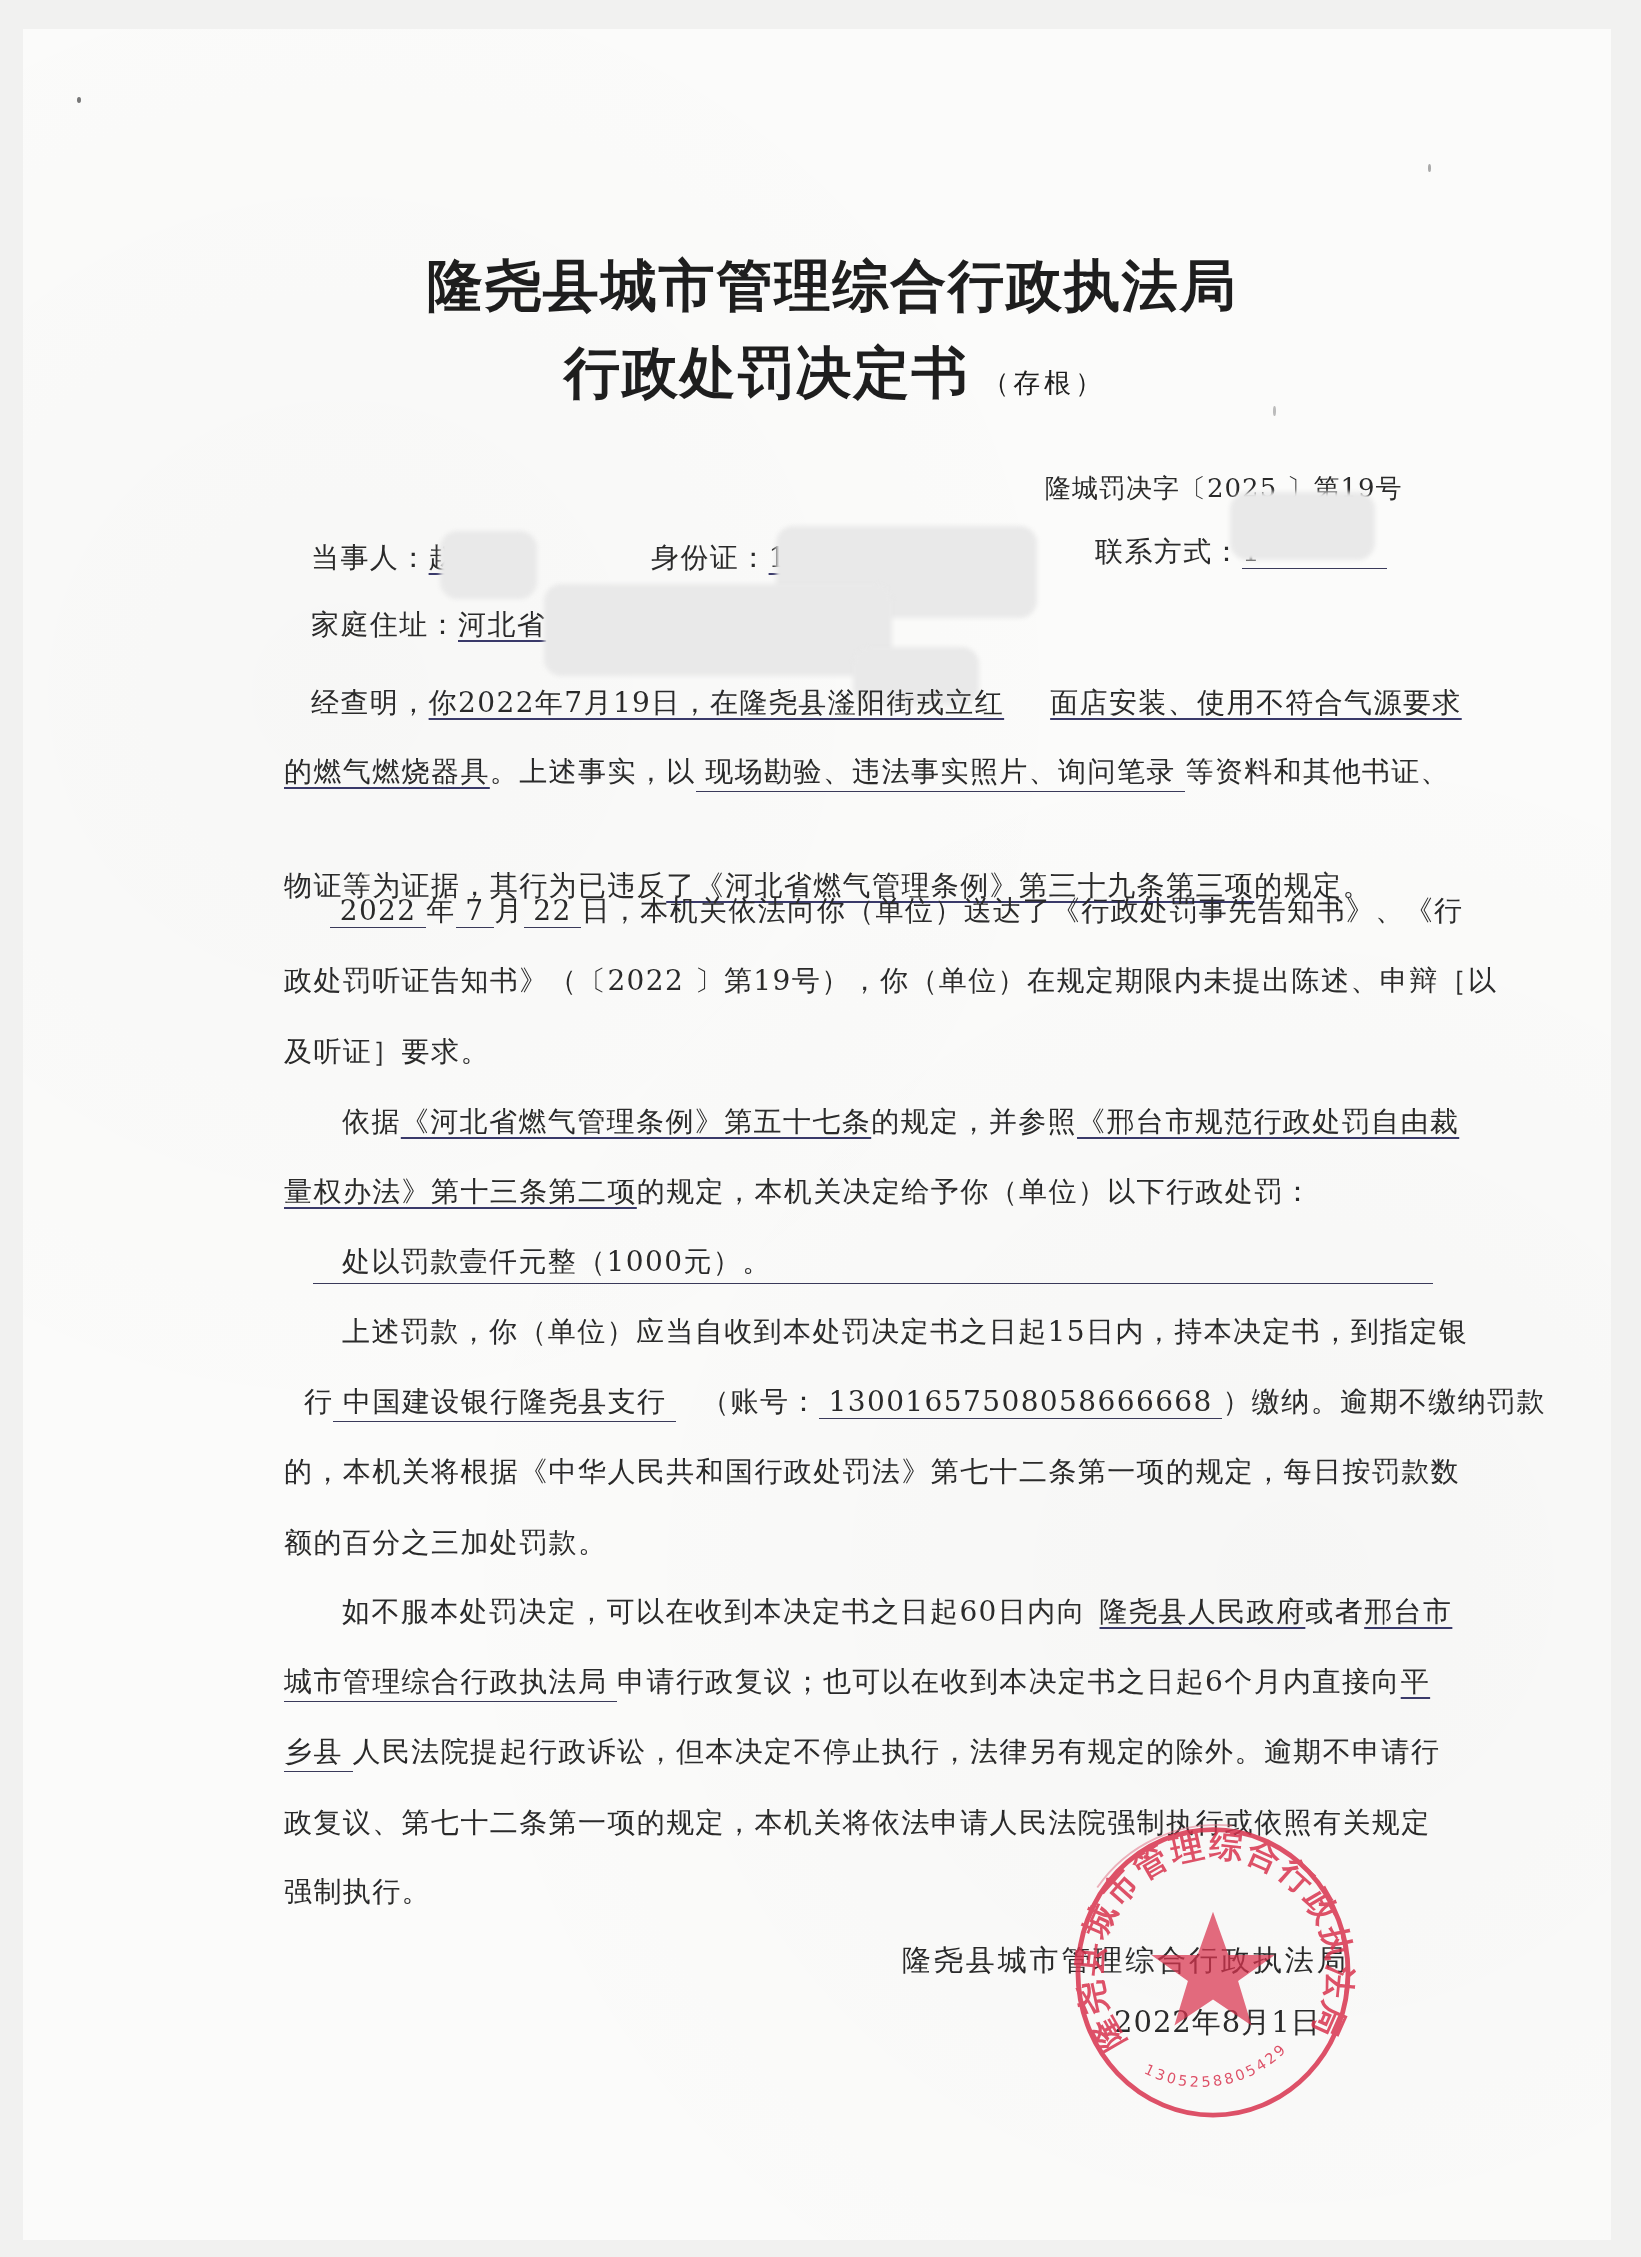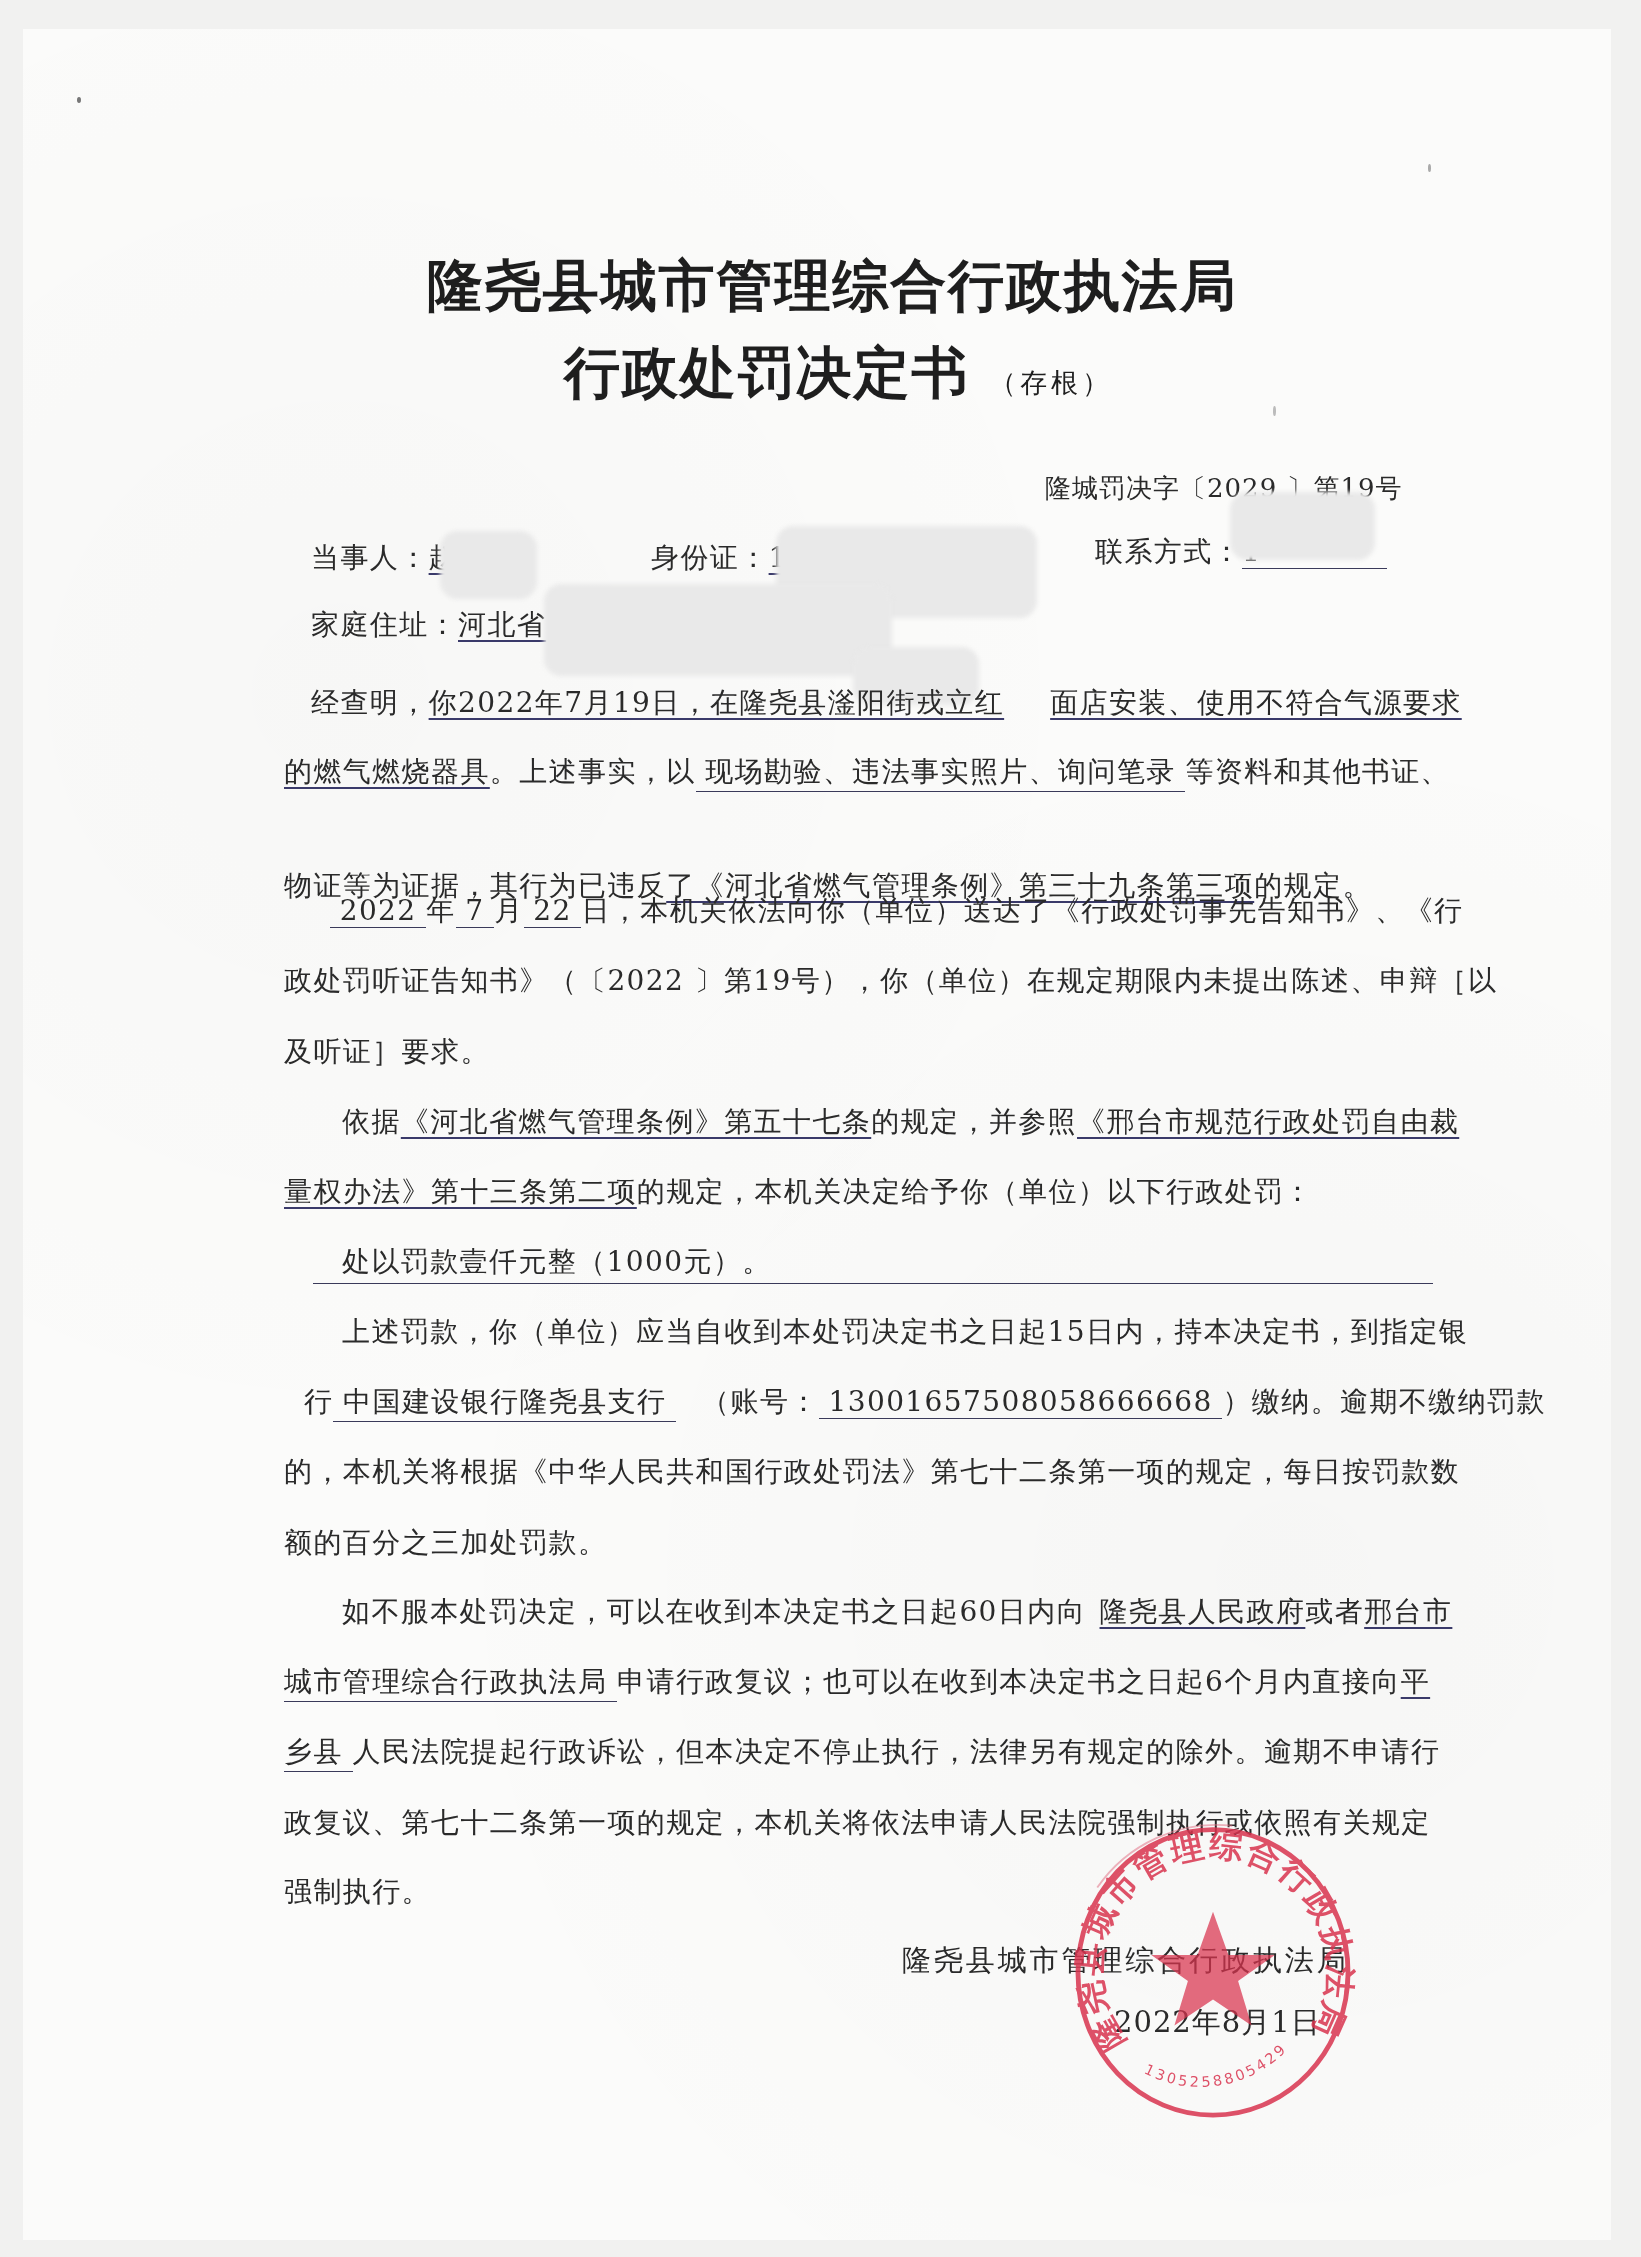--- a/index.html
+++ b/index.html
@@ -19,21 +19,21 @@
     }
     .abs { position: absolute; white-space: nowrap; }
     .title1 {
       left: 404px; top: 220px; font-family: "DejaVu Sans", "Liberation Sans", sans-serif;
       font-size: 56px; font-weight: bold; letter-spacing: 1.9px; color: #1e1e1e;
     }
     .title2 {
       left: 541px; top: 307px; font-family: "DejaVu Sans", "Liberation Sans", sans-serif;
       font-size: 56px; font-weight: bold; letter-spacing: 1.9px; color: #1e1e1e;
     }
-    .title2 .sub { font-size: 27px; font-weight: normal; letter-spacing: 3.9px; margin-left: 20px; }
+    .title2 .sub { font-size: 27px; font-weight: normal; letter-spacing: 3.9px; margin-left: 13px; }
     .docno { left: 1022px; top: 442px; font-size: 26px; letter-spacing: 1px; }
     .line { font-size: 28px; letter-spacing: 1.4px; left: 261px; }
     .u { text-decoration: underline; text-decoration-thickness: 1.9px; text-underline-offset: 5.8px; text-decoration-color: #3a3a6a; }
     .fill {
       display: inline-block; border-bottom: 1.9px solid #3a3a5a; padding: 0 9.7px;
     }
     .redact {
       position: absolute; background: #e9e9e9; border-radius: 17.4px;
       filter: blur(1.9px);
     }
@@ -52,21 +52,21 @@
 
   <div class="speck" style="left:54px;top:68px;width:3.9px;height:5.8px;"></div>
   <div class="speck" style="left:1405px;top:135px;width:2.9px;height:7.7px;background:#aaa;"></div>
   <div class="speck" style="left:1250px;top:377px;width:2.9px;height:9.7px;background:#bbb;"></div>
 
   <div class="abs title1">隆尧县城市管理综合行政执法局</div>
   <div class="abs title2">
     <span>行政处罚决定书</span><span class="sub">（存根）</span>
   </div>
 
-  <div class="abs docno">隆城罚决字〔2029 〕第19号</div>
+  <div class="abs docno">隆城罚决字〔2025 〕第19号</div>
 
   <div class="abs line" style="top:510px;left:288px;">
     <span>当事人：</span><span class="u">赵</span>
   </div>
   <div class="abs line" style="top:510px;left:628px;">
     <span>身份证：</span><span class="u">1</span>
   </div>
   <div class="abs line" style="top:504px;left:1072px;">
     <span>联系方式：</span><span class="fill" style="min-width:145px;padding:0;">1</span>
   </div>

